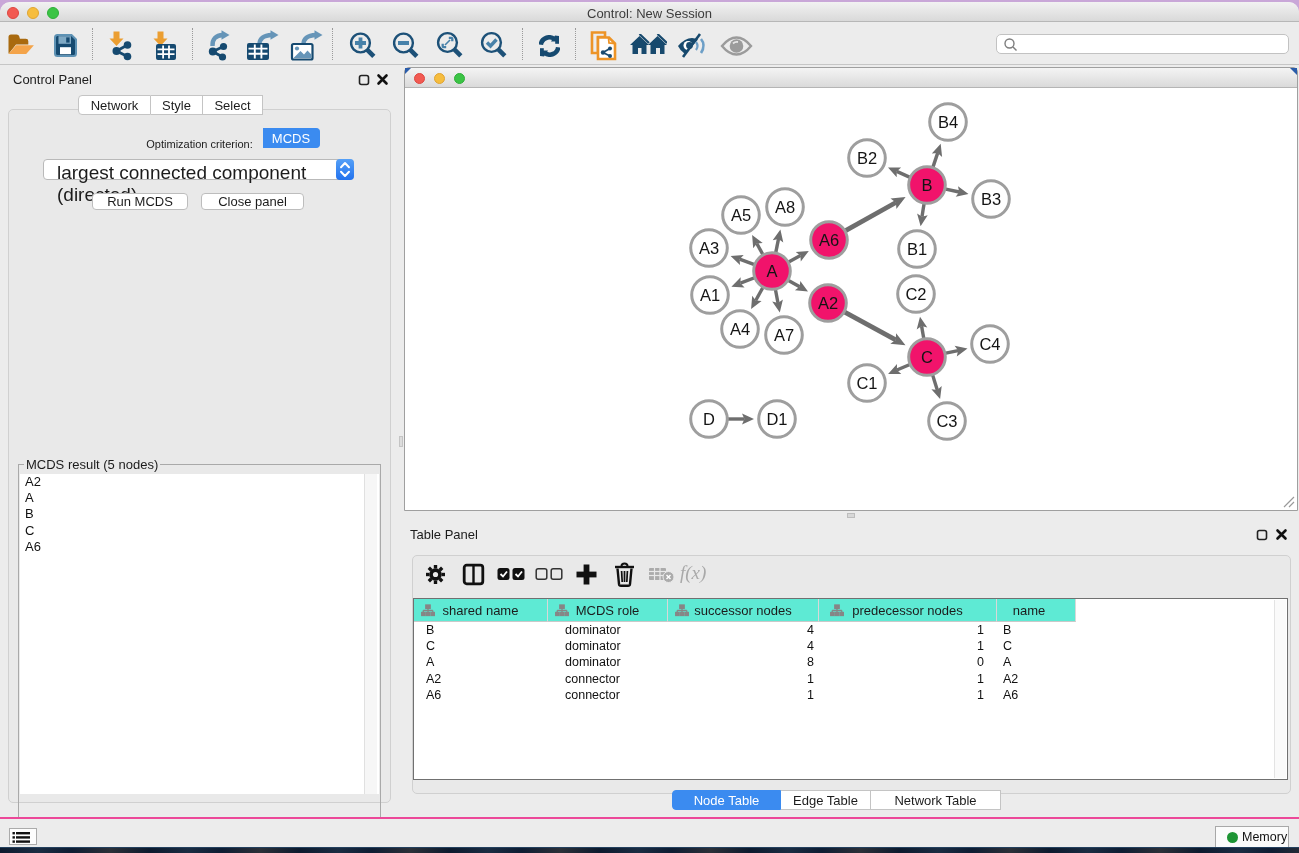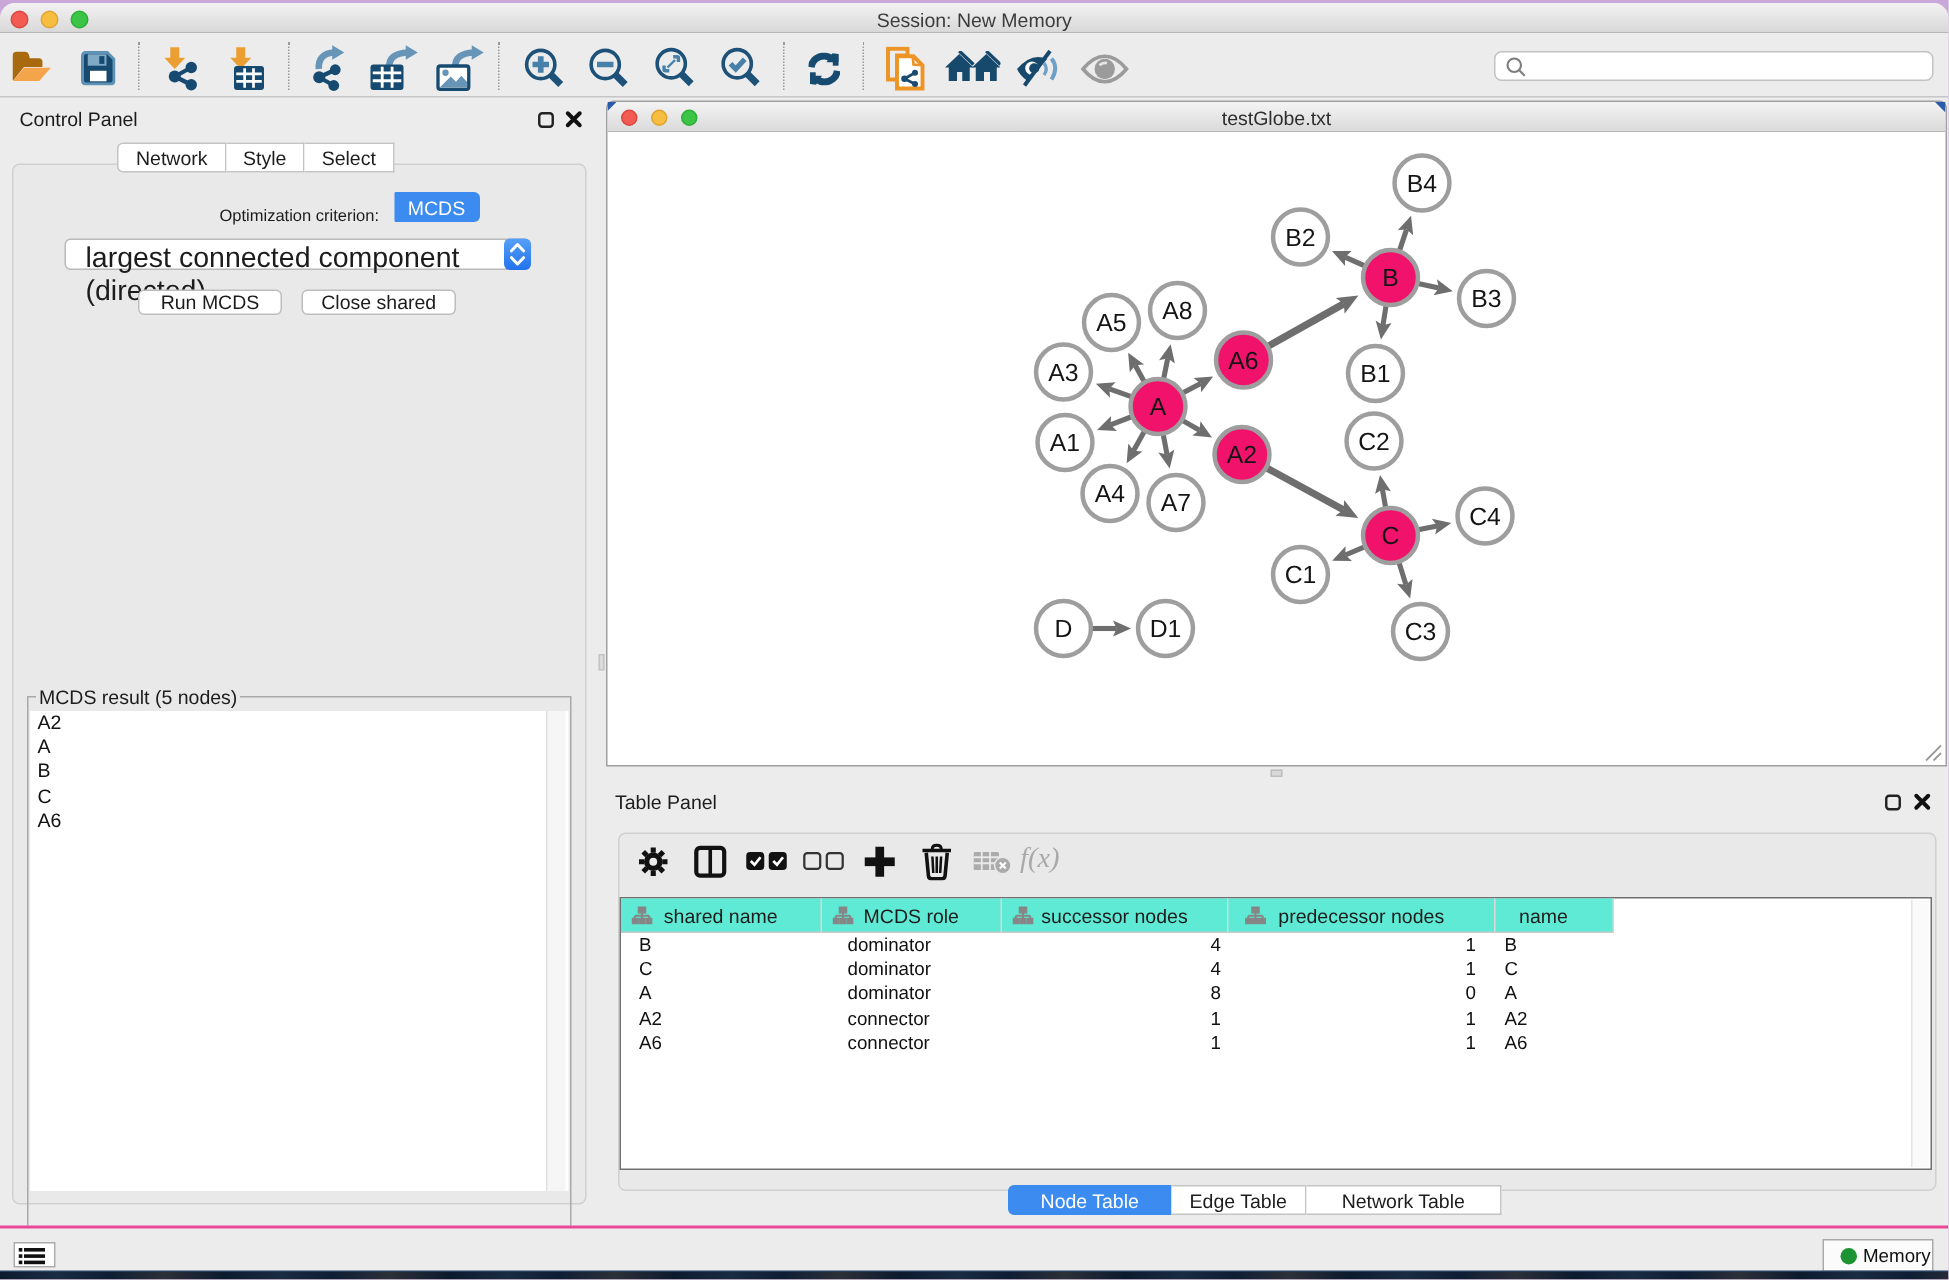--- a/index.html
+++ b/index.html
@@ -92,21 +92,21 @@
       <rect x="5.3" y="8.5" width="3.4" height="3" fill="#868686"></rect>
       <rect x="10" y="8.5" width="3.4" height="3" fill="#868686"></rect>
     </g>
   </defs>
 </svg>
 <div id="app">
   <div id="titlebar">
     <div class="tl" style="left:7px;background:#f25a52;border:0.5px solid #dd4741"></div>
     <div class="tl" style="left:27px;background:#f6bd3e;border:0.5px solid #e0a432"></div>
     <div class="tl" style="left:47px;background:#3bc445;border:0.5px solid #2fae39"></div>
-    <div id="title-text">Session: New Memory</div>
+    <div id="title-text">Control: New Session</div>
   </div>
   <div id="toolbar">
     <div class="sep" style="left:92px"></div>
     <div class="sep" style="left:192px"></div>
     <div class="sep" style="left:332px"></div>
     <div class="sep" style="left:522px"></div>
     <div class="sep" style="left:575px"></div>
     <svg class="ticon" style="left:8px;top:11px" width="28" height="22">
       <path d="M0.5,19.5 L0.5,3 Q0.5,0.5 3,0.5 L8.5,0.5 Q10.8,0.5 11.3,2.6 L11.9,4.8 L17.8,4.8 Q20.3,4.8 20.3,7.2 L20.3,10.6 L8,10.6 L0.9,19.5 Z" fill="#a96a0f"></path>
       <path d="M0.6,20 L8.1,11.2 L25.9,11.2 L18.2,20 Z" fill="#f4a44a"></path>
@@ -250,35 +250,34 @@
   <div id="opt-label">Optimization criterion:</div>
   <div id="dropdown">
     <div class="dtext">largest connected component (directed)</div>
     <div class="stepper">
       <svg width="18" height="21">
         <path d="M5,8.2 L9,4 L13,8.2 M5,12.8 L9,17 L13,12.8" fill="none" stroke="#ffffff" stroke-width="2" stroke-linecap="round" stroke-linejoin="round"></path>
       </svg>
     </div>
   </div>
   <div class="btn" style="left:92px;top:191px;width:96px;line-height:15px">Run MCDS</div>
-  <div class="btn" style="left:201px;top:191px;width:103px;line-height:15px">Close shared</div>
+  <div class="btn" style="left:201px;top:191px;width:103px;line-height:15px">Close panel</div>
   <div id="fieldset">
     <div id="fs-legend">MCDS result (5 nodes)</div>
     <div id="fs-list">
       <div id="fs-scroll"></div>
       <div id="fs-items">A2<br>A<br>B<br>C<br>A6</div>
     </div>
   </div>
   <div class="abs" style="left:399px;top:434px;width:4px;height:11px;background:#dcdcdc;border:1px solid #c4c4c4"></div>
   <div id="netwin">
     <div id="net-tb">
       <div class="tl" style="left:9px;background:#f25a52;border:0.5px solid #dd4741"></div>
       <div class="tl" style="left:29px;background:#f6bd3e;border:0.5px solid #e0a432"></div>
       <div class="tl" style="left:49px;background:#3bc445;border:0.5px solid #2fae39"></div>
-      <div id="net-title">testGlobe.txt</div>
       <svg style="position:absolute;left:0;top:0" width="6" height="6">
           <polygon points="0,0 6,0 0,6" fill="#2a5caa"></polygon>
         </svg>
       <svg style="position:absolute;right:0;top:0" width="7" height="7">
           <polygon points="0,0 7,0 7,7" fill="#2a5caa"></polygon>
         </svg>
     </div>
     <svg style="position:absolute;right:2px;bottom:2px" width="12" height="12">
       <path d="M11,1 L1,11 M11,6 L6,11" stroke="#9a9a9a" stroke-width="1.2"></path>
     </svg>

